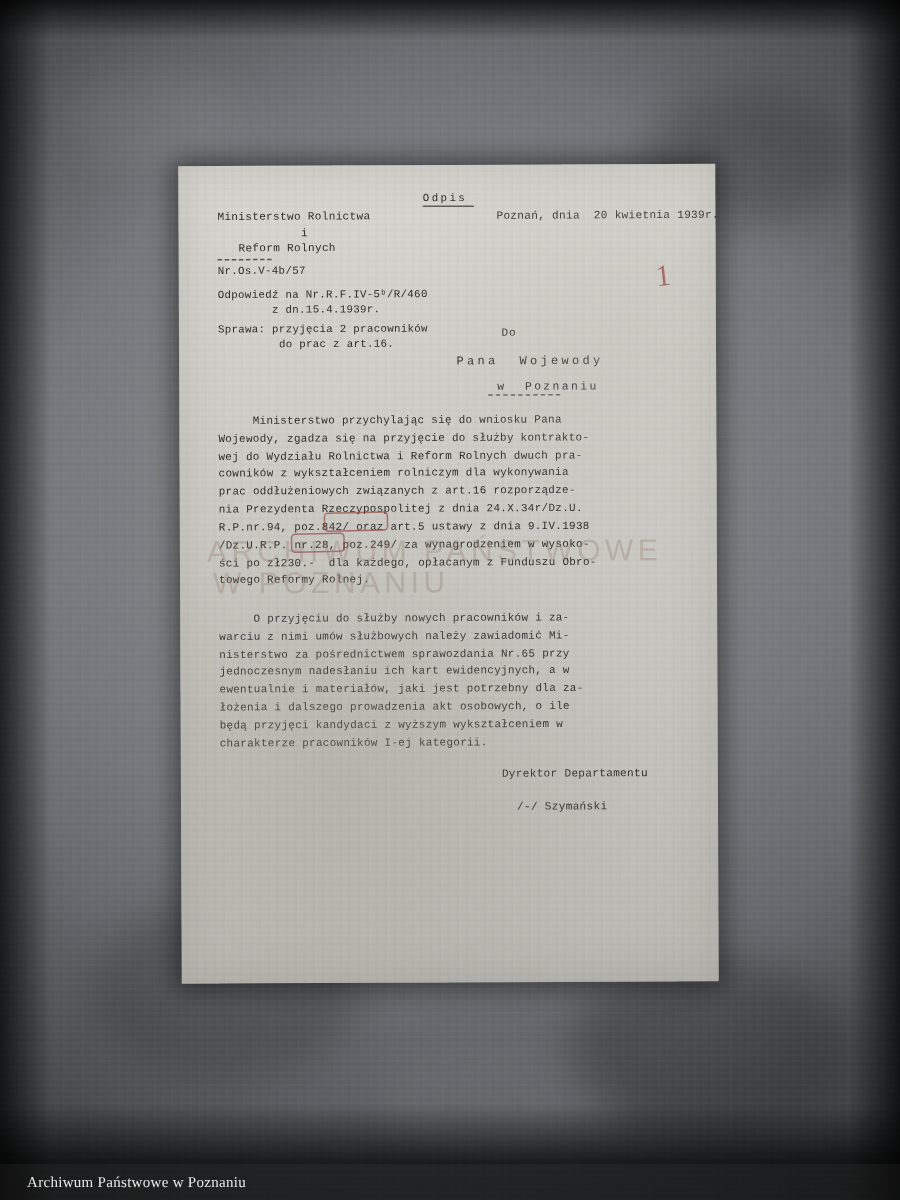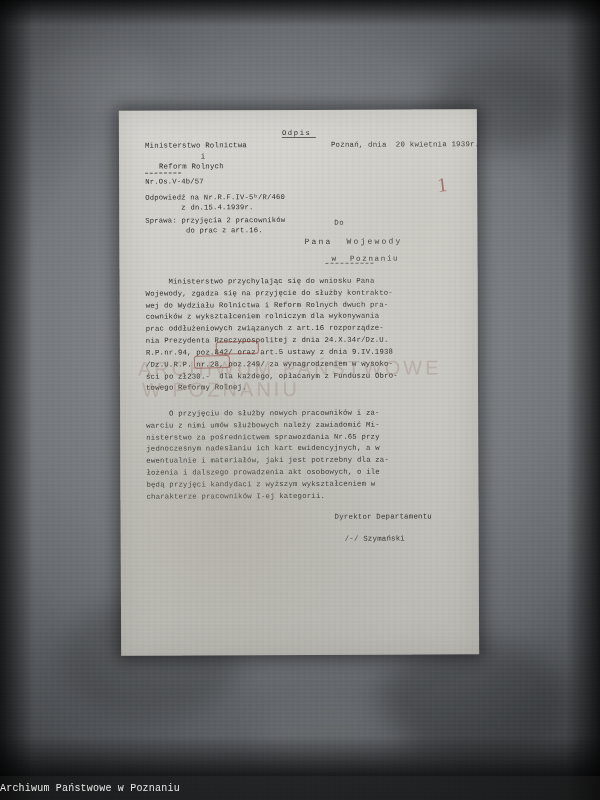--- a/index.html
+++ b/index.html
@@ -221,22 +221,22 @@
     width: 600px;
     height: 24px;
     background: rgba(16,16,16,0.72);
     display: flex;
     align-items: center;
     z-index: 9;
   }
   #caption-text {
     color: #e8e8e8;
     font-size: 10px;
-    padding-left: 0;
-    font-family: Liberation Mono, monospace;
+    padding-left: 18px;
+    font-family: Liberation Serif, serif;
     letter-spacing: .2px;
   }
 
   
   .edge-band {
     position: absolute;
     left: 0; width: 600px;
     z-index: 7;
     pointer-events: none;
   }

